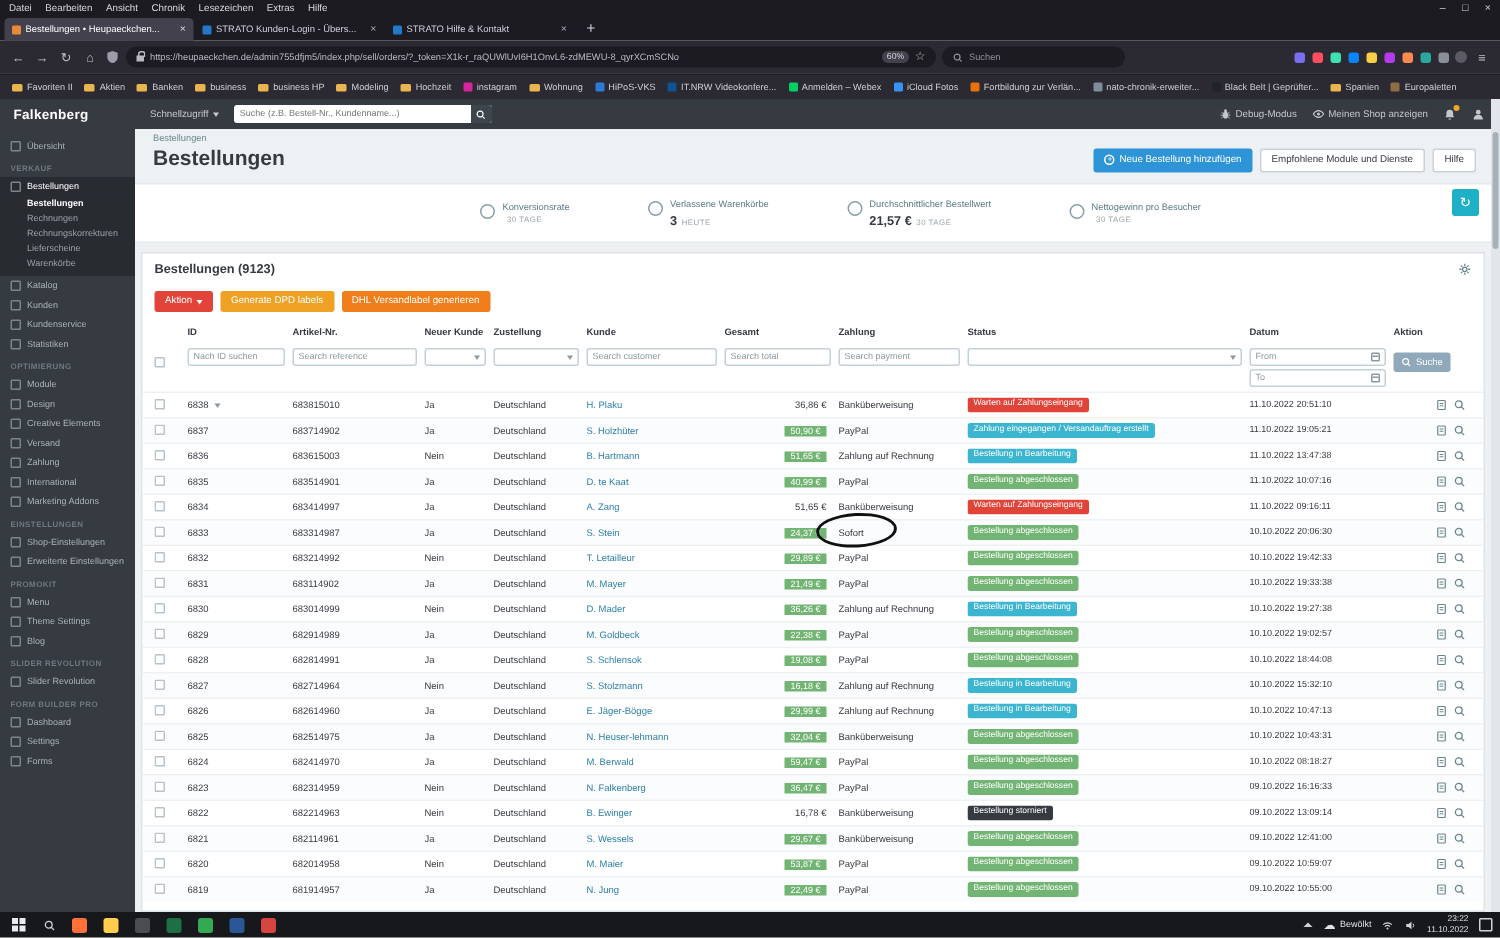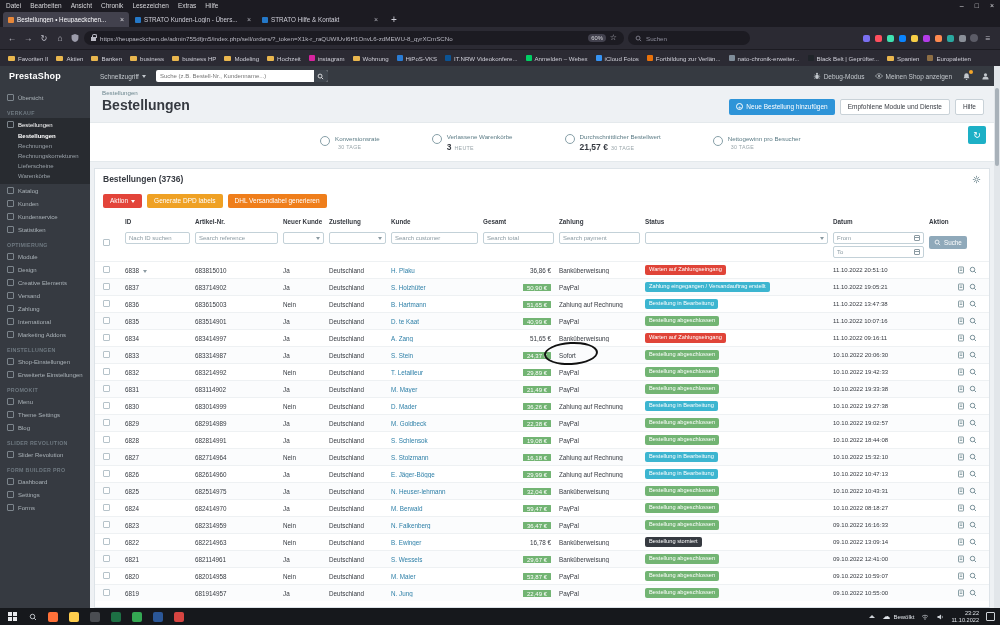--- a/index.html
+++ b/index.html
@@ -298,21 +298,21 @@
         <span class="bm-folder"></span>
         <span>Spanien</span>
       </span>
       <span class="bm">
         <span class="bm-ico" style="background:#8d6e44"></span>
         <span>Europaletten</span>
       </span>
     </div>
 
   <div class="topbar">
-    <div class="ps-logo">PrestaShop</div>
+    <div class="ps-logo">Falkenberg</div>
     <div class="quick">
       <span>Schnellzugriff</span>
         <i class="caret-dn"></i>
     </div>
     <div class="topsearch">
       <input placeholder="Suche (z.B. Bestell-Nr., Kundenname...)" style="">
       <span class="btn-mag">
           <svg viewBox="0 0 16 16">
             <circle cx="7" cy="7" r="4.5" fill="none" stroke="currentColor" stroke-width="1.8"></circle>
             <line x1="10.5" y1="10.5" x2="14" y2="14" stroke="currentColor" stroke-width="1.8"></line>
@@ -508,21 +508,21 @@
             <div class="kpi-valrow">
               <span class="kpi-period">30 TAGE</span>
             </div>
           </div>
         </div>
       </div>
     <div class="kpi-refresh">↻</div>
 
     <div class="panel">
       <div class="panel-head">
-        <span>Bestellungen (3736)</span>
+        <span>Bestellungen (9123)</span>
         <span class="ico panel-gear">
             <svg viewBox="0 0 16 16">
               <circle cx="8" cy="8" r="2.6" fill="none" stroke="currentColor" stroke-width="1.5"></circle>
               <path d="M8 1.5v2.6M8 11.9v2.6M1.5 8h2.6M11.9 8h2.6M3.4 3.4l1.8 1.8M10.8 10.8l1.8 1.8M12.6 3.4l-1.8 1.8M5.2 10.8l-1.8 1.8" stroke="currentColor" stroke-width="1.5"></path>
             </svg>
           </span>
       </div>
       <div class="actions-row">
         <span class="btn btn-bulk">
             <span>Aktion</span>

